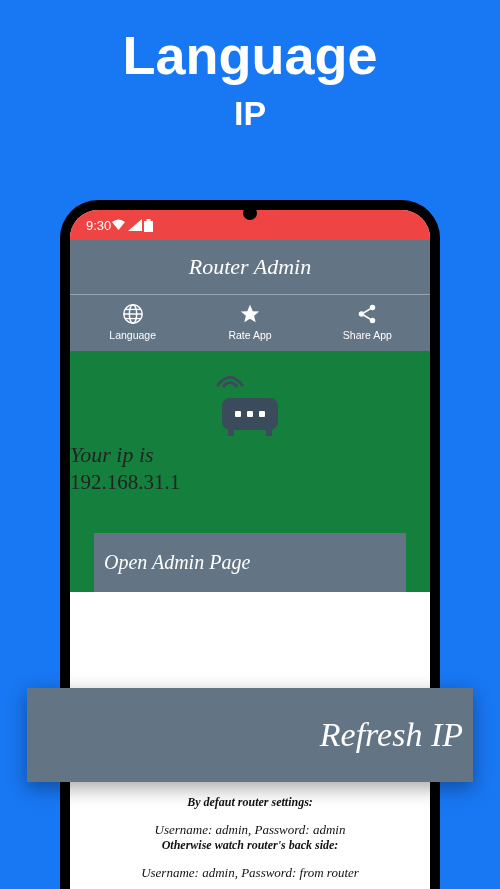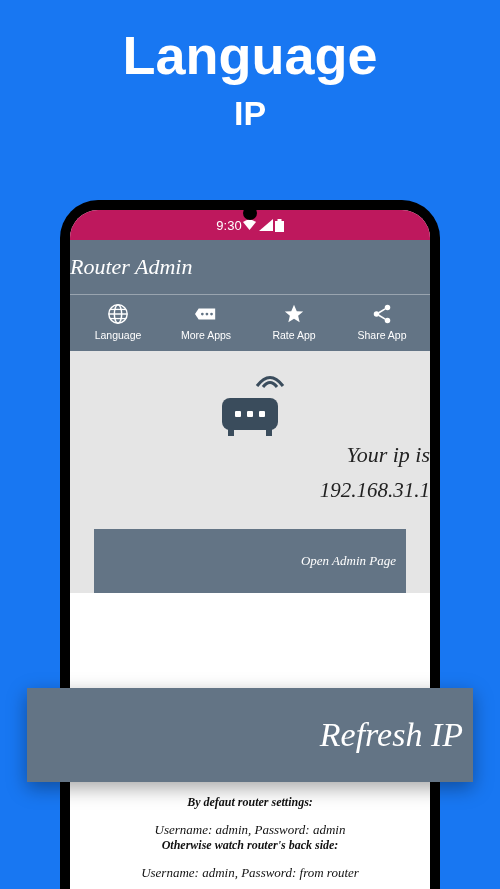--- a/index.html
+++ b/index.html
@@ -5,39 +5,39 @@
 html,body{margin:0;padding:0;font-family:Georgia,serif}
 body{width:500px;height:889px;background:#1877F2;overflow:hidden;position:relative}
 .hero{text-align:center;color:#fff;padding-top:28px}
 .hero-refresh{font-family:-apple-system,Helvetica,Arial,sans-serif;font-weight:700;font-size:54px;line-height:1}
 .hero-ip{font-family:-apple-system,Helvetica,Arial,sans-serif;font-weight:700;font-size:34px;margin-top:12px}
 
 .phone{position:absolute;left:50%;transform:translateX(-50%);top:200px;width:380px;height:780px;background:#000;border-radius:38px;padding:10px;box-sizing:border-box}
 .screen{width:100%;height:100%;background:#fff;border-radius:28px;overflow:hidden;position:relative}
 .camera{position:absolute;top:6px;left:50%;transform:translateX(-50%);width:14px;height:14px;background:#000;border-radius:50%;z-index:5}
 
-.statusbar{height:30px;background:#be185d;color:#fff;display:flex;align-items:center;justify-content:center;padding:0 16px;font-family:-apple-system,Helvetica,Arial,sans-serif;font-size:13px;font-weight:500}
+.statusbar{height:30px;background:#ef4444;color:#fff;display:flex;align-items:center;justify-content:flex-start;padding:0 16px;font-family:-apple-system,Helvetica,Arial,sans-serif;font-size:13px;font-weight:500}
 .status-icons{display:flex;gap:2px;align-items:center}
 
-.appbar{background:#637485;color:#fff;text-align:left;padding:14px 0;font-style:italic;font-size:22px;border-bottom:1px solid rgba(255,255,255,.35)}
+.appbar{background:#637485;color:#fff;text-align:center;padding:14px 0;font-style:italic;font-size:22px;border-bottom:1px solid rgba(255,255,255,.35)}
 .toolbar{background:#637485;display:flex;justify-content:space-around;padding:8px 4px 10px}
 .tool{color:#fff;text-align:center;font-family:-apple-system,Helvetica,Arial,sans-serif;font-size:10.5px;display:flex;flex-direction:column;align-items:center;gap:4px;flex:1}
 
-.content{background:#e5e5e5;text-align:right;padding-top:22px}
+.content{background:#15803d;text-align:left;padding-top:22px}
 .router-icon{margin:0 auto 12px;width:70px;position:relative}
 .wifi-arc{margin:0 auto 6px;width:30px;height:15px}
 .router-body{width:56px;height:32px;background:#3A4C5C;border-radius:8px;margin:0 auto;position:relative;display:flex;align-items:center;justify-content:center;gap:6px}
 .router-body::before,.router-body::after{content:"";position:absolute;bottom:-6px;width:6px;height:8px;background:#3A4C5C}
 .router-body::before{left:6px}.router-body::after{right:6px}
 .dot{width:6px;height:6px;background:#fff;border-radius:1px}
 
 .ip-label{font-style:italic;font-size:22px;color:#222;margin-top:6px}
-.ip-value{font-style:italic;font-size:21px;color:#222;margin-top:10px}
+.ip-value{font-size:21px;color:#222;margin-top:2px}
 
-.btn{background:#637485;color:#fff;font-style:italic;font-size:13px;padding:24px 10px;margin:26px 24px 0;font-family:Georgia,serif}
+.btn{background:#637485;color:#fff;font-style:italic;font-size:20px;padding:18px 10px;margin:38px 24px 0;font-family:Georgia,serif}
 
 .highlight-btn{position:absolute;left:27px;right:27px;top:688px;background:#637485;color:#fff;font-style:italic;font-size:34px;text-align:right;padding:28px 10px;box-shadow:0 6px 18px rgba(0,0,0,.35);z-index:20;font-family:Georgia,serif}
 
 .settings{position:absolute;left:0;right:0;top:795px;text-align:center;color:#111;z-index:10;padding:0 20px}
 .settings-bold{font-weight:700;font-style:italic;font-size:12px}
 .settings-line{font-style:italic;font-size:13px;margin-top:12px}
 </style>
 </head>
 <body>
 
@@ -73,29 +73,20 @@
     <div class="toolbar">
       <div class="tool">
         <svg width="22" height="22" viewBox="0 0 24 24">
             <circle cx="12" cy="12" r="10" fill="none" stroke="#fff" stroke-width="1.6"></circle>
             <ellipse cx="12" cy="12" rx="4" ry="10" fill="none" stroke="#fff" stroke-width="1.6"></ellipse>
             <line x1="2" y1="12" x2="22" y2="12" stroke="#fff" stroke-width="1.6"></line>
             <line x1="3.5" y1="7" x2="20.5" y2="7" stroke="#fff" stroke-width="1.4"></line>
             <line x1="3.5" y1="17" x2="20.5" y2="17" stroke="#fff" stroke-width="1.4"></line>
           </svg>
         <span>Language</span>
-      </div>
-      <div class="tool">
-        <svg width="22" height="22" viewBox="0 0 24 24">
-            <path d="M4 6 H22 V18 H4 L0 12 Z" fill="#fff"></path>
-            <circle cx="8" cy="12" r="1.5" fill="#637485"></circle>
-            <circle cx="13" cy="12" r="1.5" fill="#637485"></circle>
-            <circle cx="18" cy="12" r="1.5" fill="#637485"></circle>
-          </svg>
-        <span>More Apps</span>
       </div>
       <div class="tool">
         <svg width="22" height="22" viewBox="0 0 24 24">
             <path d="M12 2 L15 9 L22 9.3 L16.5 14 L18.2 21 L12 17.3 L5.8 21 L7.5 14 L2 9.3 L9 9 Z" fill="#fff"></path>
           </svg>
         <span>Rate App</span>
       </div>
       <div class="tool">
         <svg width="22" height="22" viewBox="0 0 24 24">
             <circle cx="18" cy="5" r="3" fill="#fff"></circle>

